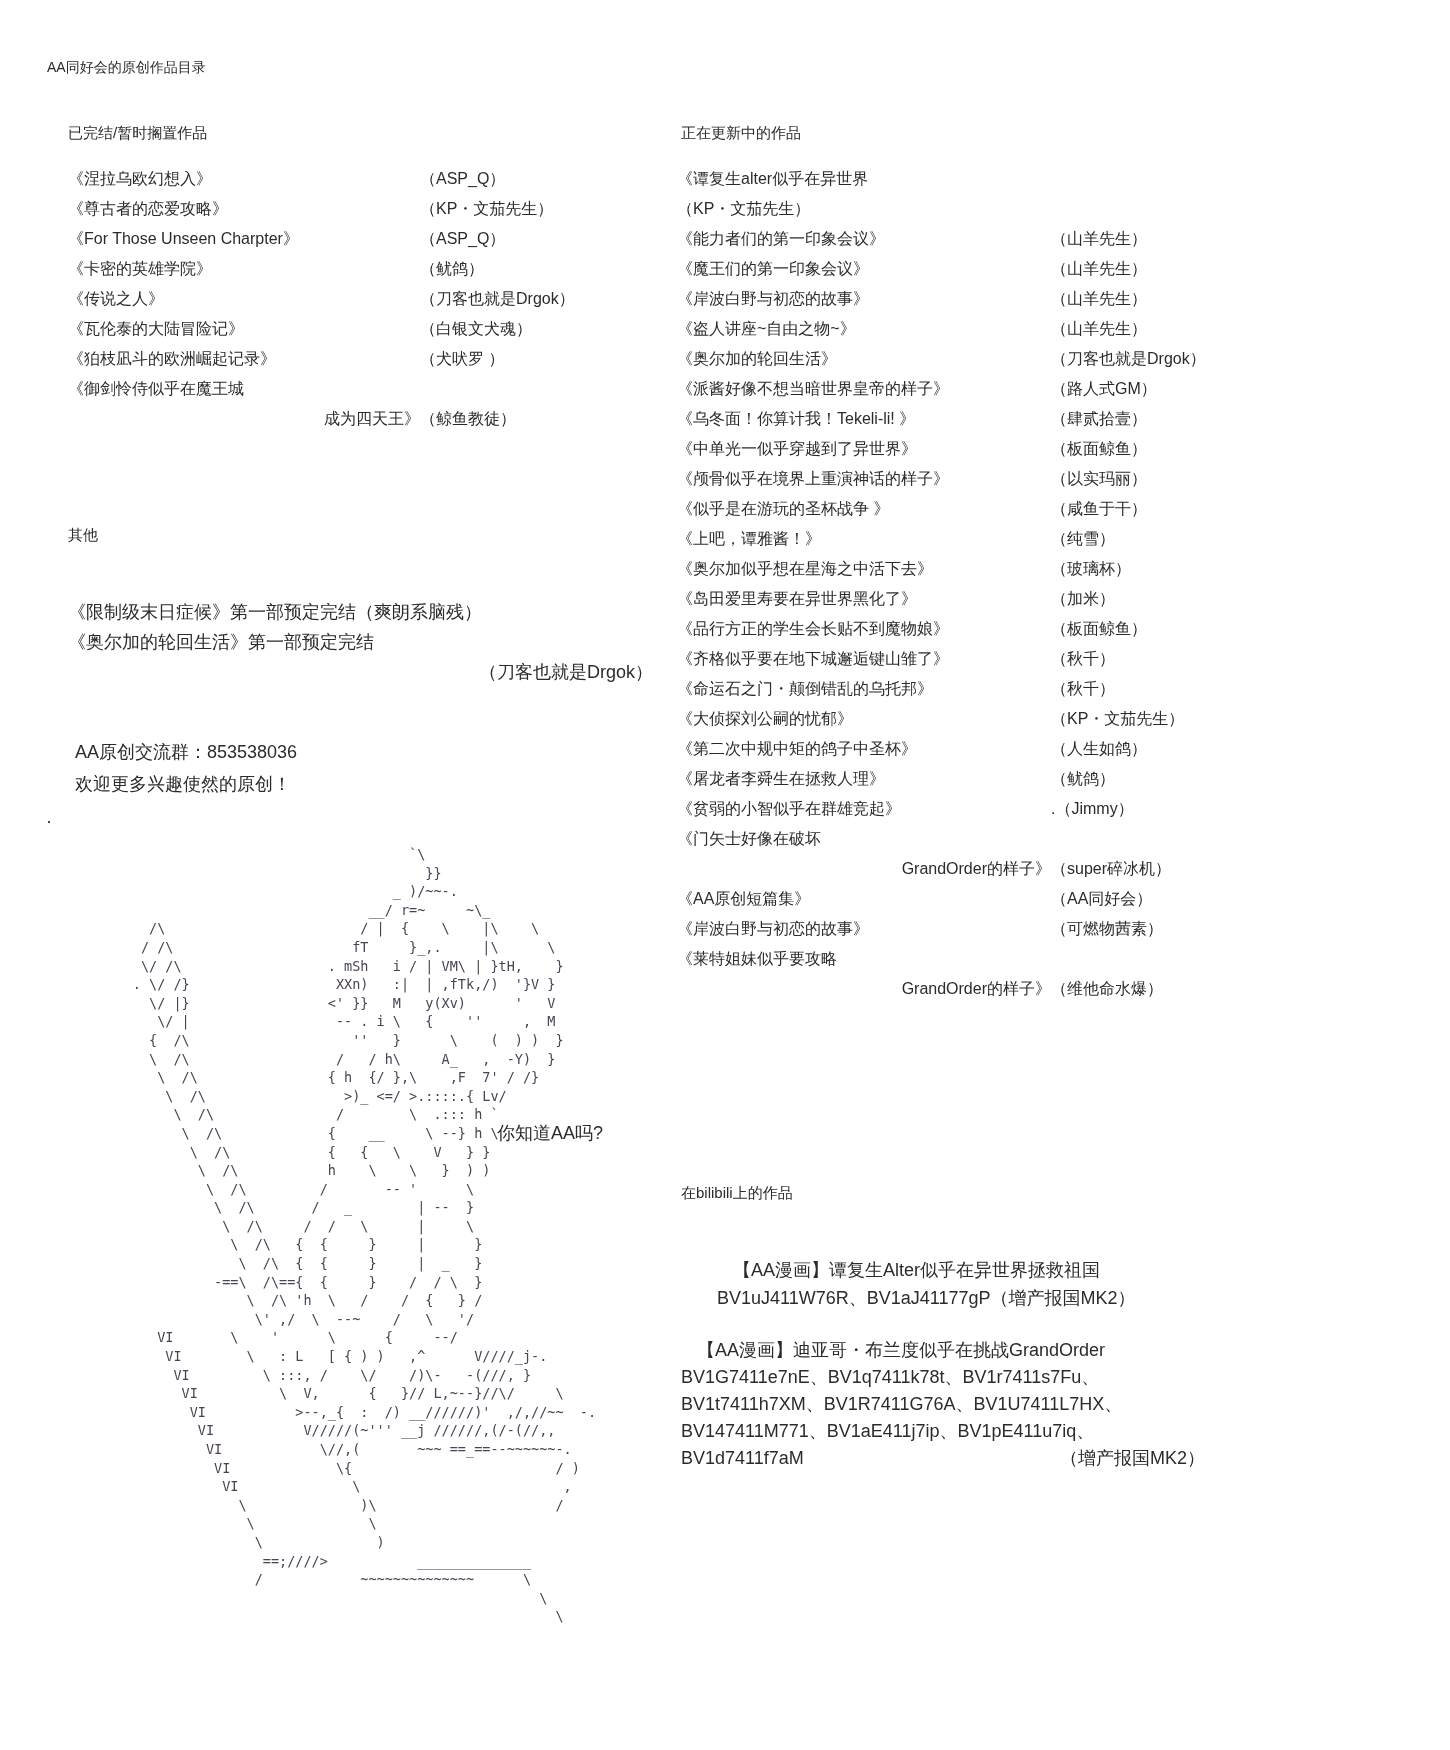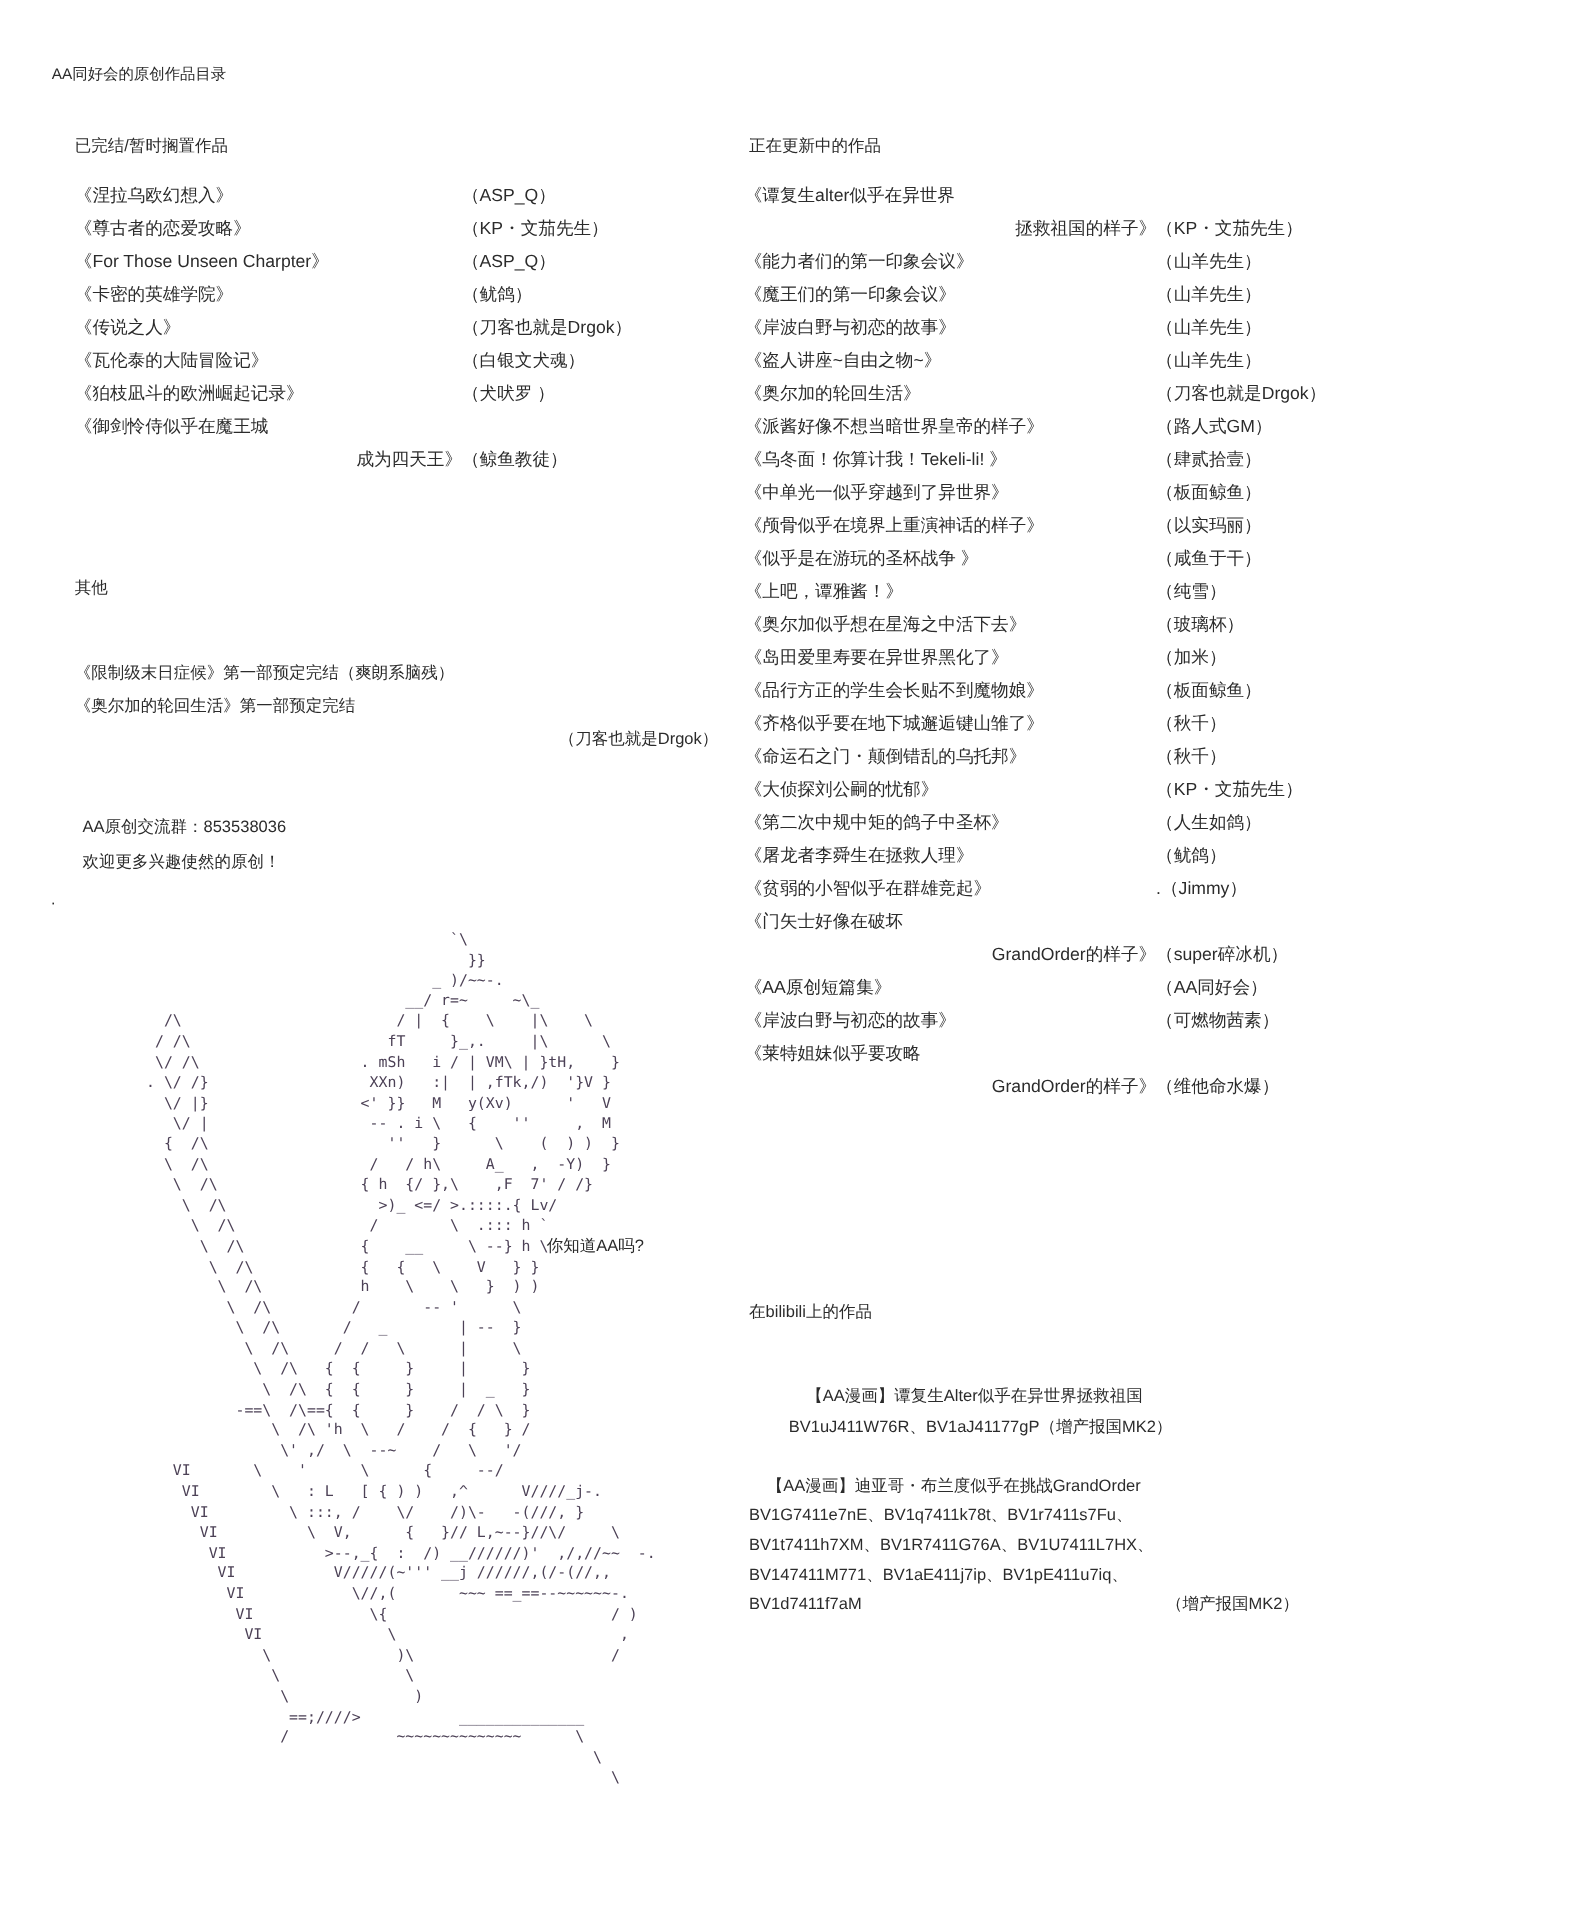--- a/index.html
+++ b/index.html
@@ -1,18 +1,18 @@
 <!DOCTYPE html>
 <html><head>
 <meta charset="utf-8">
 <style>
   html,body{margin:0;padding:0;background:#fff;}
   .page{position:relative;width:1450px;height:1750px;background:#ffffff;overflow:hidden;
         font-family:"Liberation Sans","DejaVu Sans",sans-serif;color:#2b2b2b;}
-  .t{white-space:pre;font-size:15px;line-height:30px;}
+  .t{white-space:pre;font-size:18px;line-height:30px;}
   .abs{position:absolute;}
   .page-title{left:47px;top:52px;font-size:14px;}
   .heading{font-size:15px;}
   #left-heading{left:68px;top:118px;}
   #left-list{left:68px;top:164px;width:620px;--aw:352px;}
   #right-heading{left:681px;top:118px;}
   #right-list{left:657px;top:164px;width:760px;margin-left:20px;--aw:374px;}
   .list .row{display:flex;white-space:pre;font-size:16px;line-height:30px;}
   .list .wt{min-width:var(--aw);}
   .list .wt-cont{min-width:var(--aw);text-align:right;}
@@ -109,21 +109,21 @@
                       ==;////&gt;           ______________
                      /            ~~~~~~~~~~~~~~      \
                                                         \
                                                           \</pre>
 
   <div class="t abs" id="know-aa">你知道AA吗?</div>
 
   <div class="t abs heading" id="right-heading">正在更新中的作品</div>
   <div class="abs list" id="right-list">
       <div class="row"><span class="wt">《谭复生alter似乎在异世界</span></div>
-      <div class="row"><span class="wt-cont">拯救祖国的样子》</span><span class="wa">（KP・文茄先生）</span></div>
+      <div class="row"><span class="wa">（KP・文茄先生）</span></div>
       <div class="row"><span class="wt">《能力者们的第一印象会议》</span><span class="wa">（山羊先生）</span></div>
       <div class="row"><span class="wt">《魔王们的第一印象会议》</span><span class="wa">（山羊先生）</span></div>
       <div class="row"><span class="wt">《岸波白野与初恋的故事》</span><span class="wa">（山羊先生）</span></div>
       <div class="row"><span class="wt">《盗人讲座~自由之物~》</span><span class="wa">（山羊先生）</span></div>
       <div class="row"><span class="wt">《奥尔加的轮回生活》</span><span class="wa">（刀客也就是Drgok）</span></div>
       <div class="row"><span class="wt">《派酱好像不想当暗世界皇帝的样子》</span><span class="wa">（路人式GM）</span></div>
       <div class="row"><span class="wt">《乌冬面！你算计我！Tekeli-li! 》</span><span class="wa">（肆贰拾壹）</span></div>
       <div class="row"><span class="wt">《中单光一似乎穿越到了异世界》</span><span class="wa">（板面鲸鱼）</span></div>
       <div class="row"><span class="wt">《颅骨似乎在境界上重演神话的样子》</span><span class="wa">（以实玛丽）</span></div>
       <div class="row"><span class="wt">《似乎是在游玩的圣杯战争 》</span><span class="wa">（咸鱼于干）</span></div>

